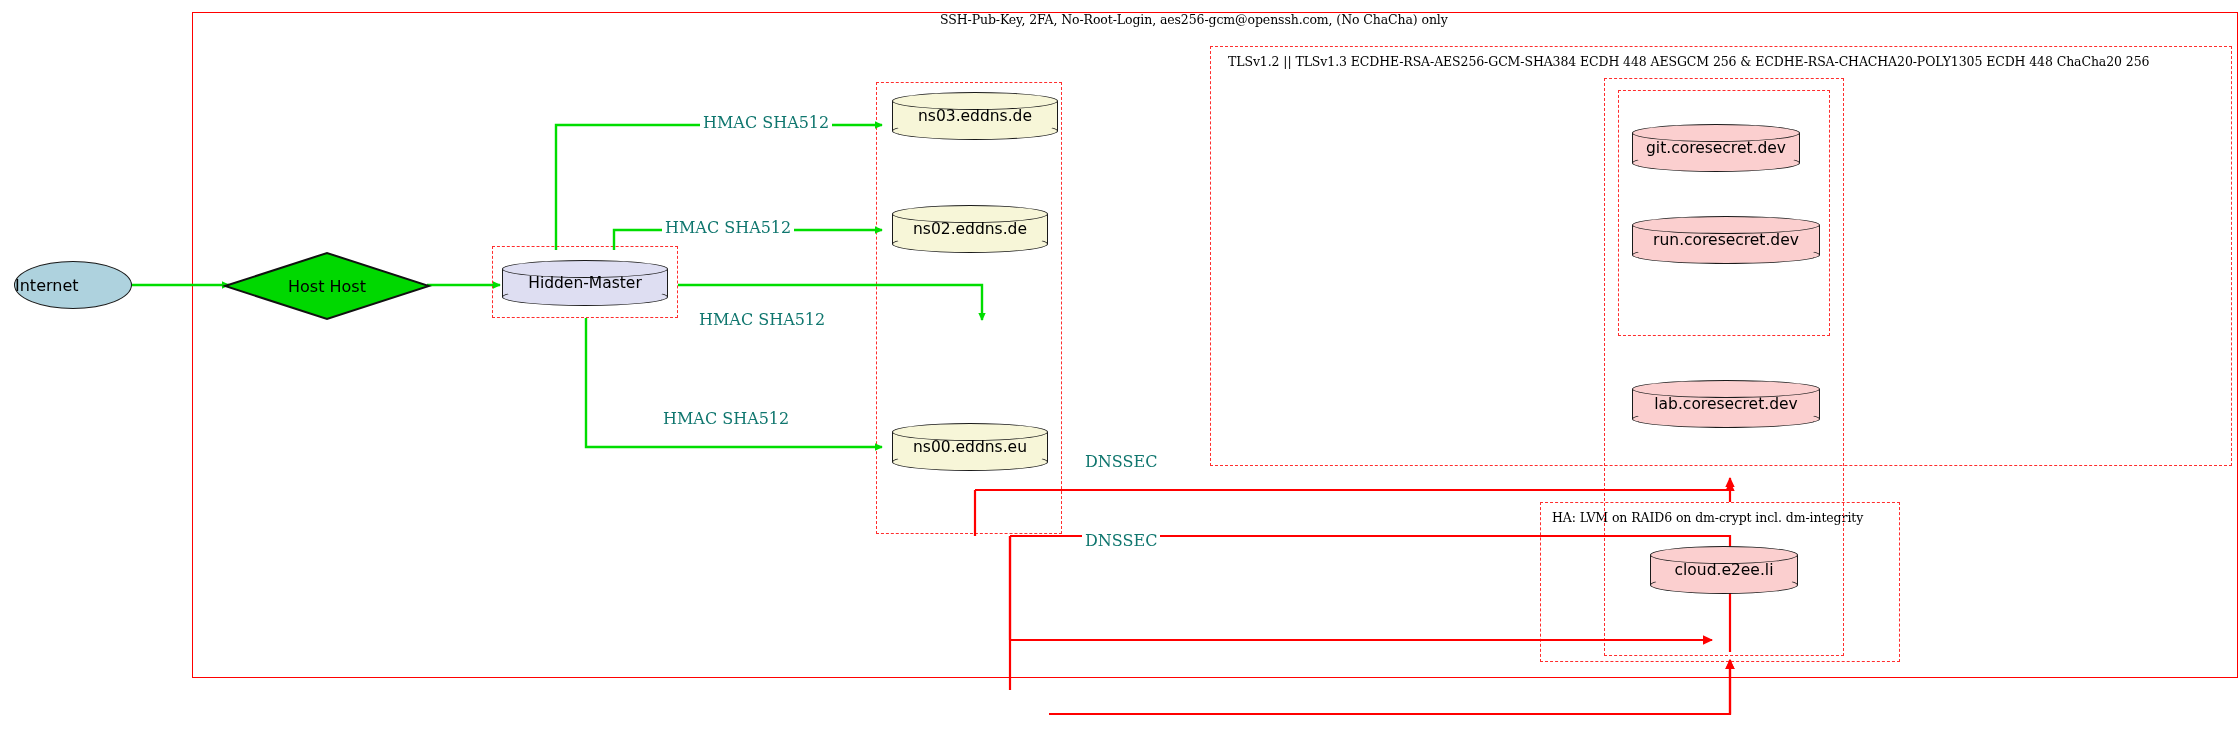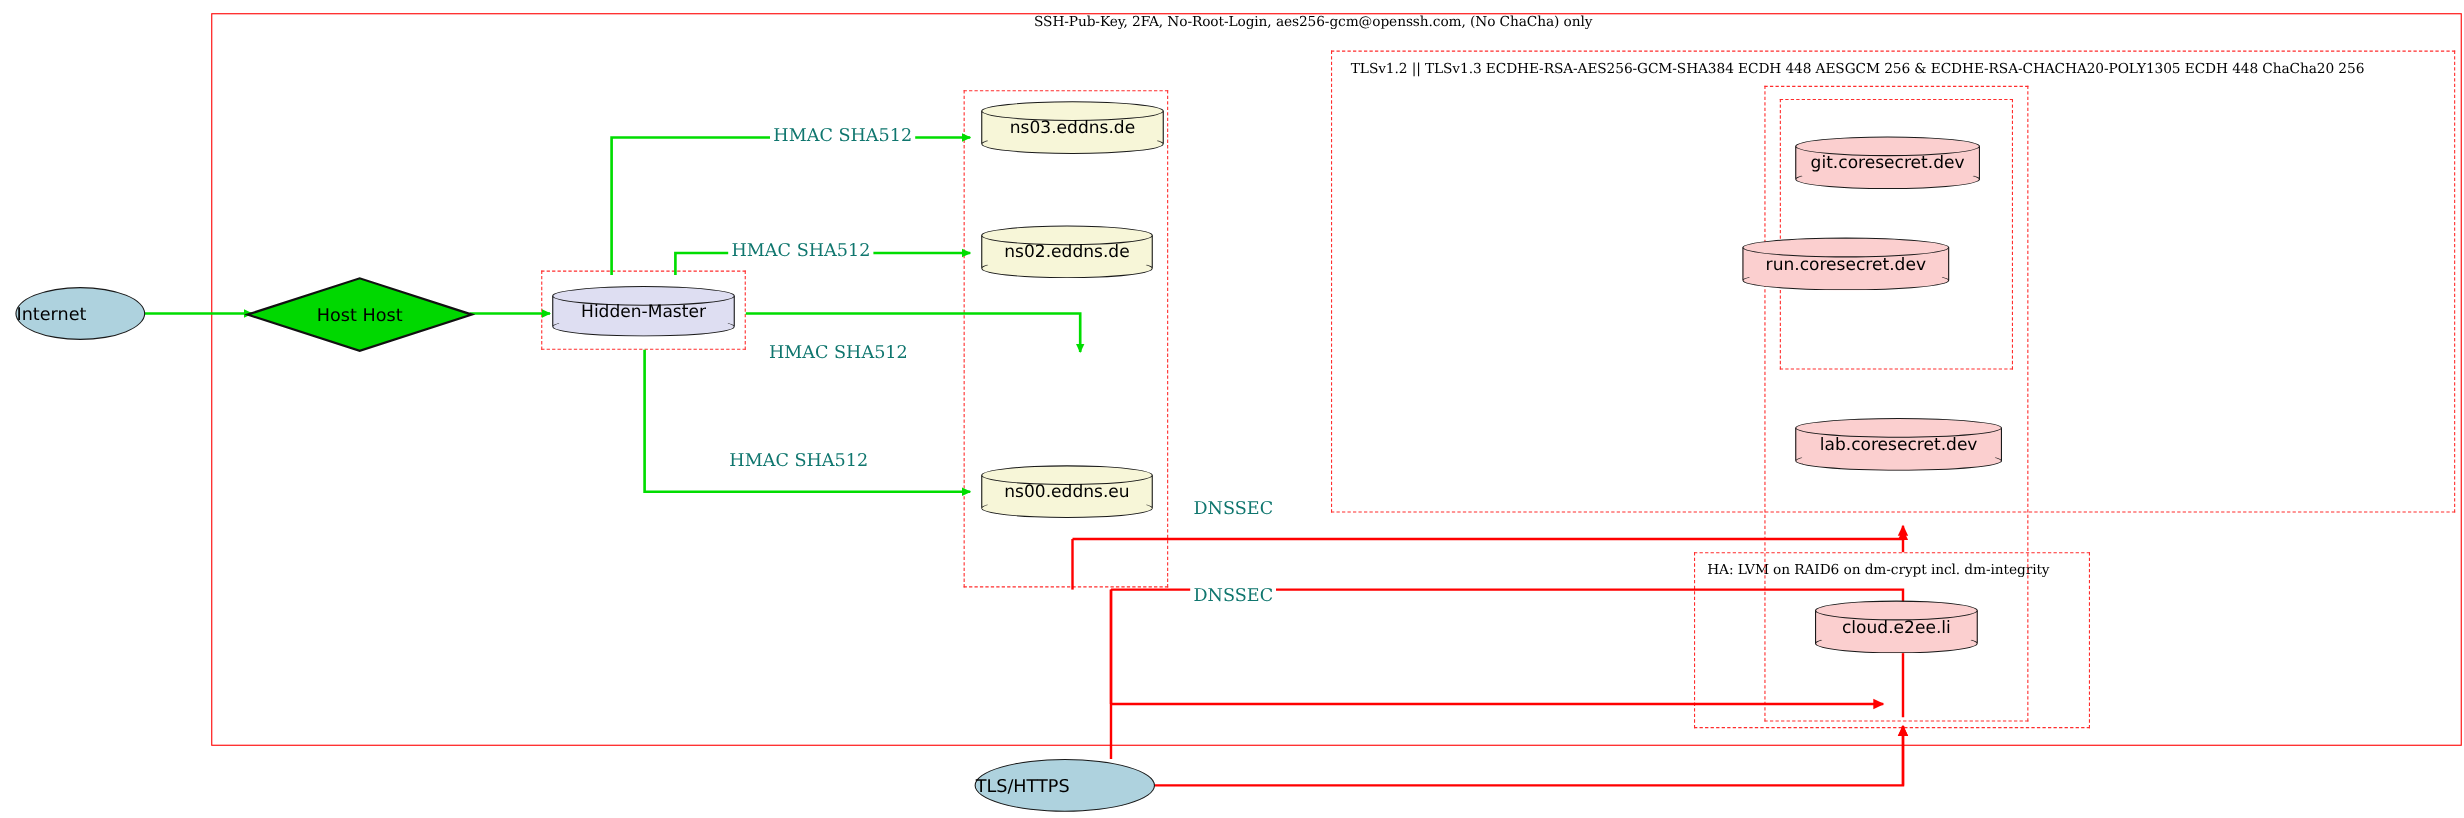--- a/index.html
+++ b/index.html
@@ -156,44 +156,41 @@
     <div class="txt">ns00.eddns.eu</div>
   </div>
 
   <div class="cyl pink" style="left:1632px;top:124px;width:168px;height:48px;border-radius:20px;">
     <div class="body"></div>
     <div class="bottom"></div>
     <div class="top"></div>
     <div class="txt">git.coresecret.dev</div>
   </div>
 
-  <div class="cyl pink" style="left:1584px;top:216px;width:188px;height:48px;">
+  <div class="cyl pink" style="left:1632px;top:216px;width:188px;height:48px;">
     <div class="body"></div>
     <div class="bottom"></div>
     <div class="top"></div>
     <div class="txt">run.coresecret.dev</div>
   </div>
 
   <div class="cyl pink" style="left:1632px;top:380px;width:188px;height:48px;">
     <div class="body"></div>
     <div class="bottom"></div>
     <div class="top"></div>
     <div class="txt">lab.coresecret.dev</div>
   </div>
 
   <div class="cyl pink" style="left:1650px;top:546px;width:148px;height:48px;">
     <div class="body"></div>
     <div class="bottom"></div>
     <div class="top"></div>
     <div class="txt">cloud.e2ee.li</div>
   </div>
 
-  <div class="ellipse" style="left:886px;top:690px;width:164px;height:48px;">
-    <span>TLS/HTTPS</span>
-  </div>
 
   <div class="edge-label" style="left:700px;top:113px;">HMAC SHA512</div>
   <div class="edge-label" style="left:662px;top:218px;">HMAC SHA512</div>
   <div class="edge-label" style="left:696px;top:310px;">HMAC SHA512</div>
   <div class="edge-label" style="left:660px;top:409px;">HMAC SHA512</div>
 
   <div class="edge-label" style="left:1082px;top:452px;">DNSSEC</div>
   <div class="edge-label" style="left:1082px;top:531px;">DNSSEC</div>
 
 </div>

